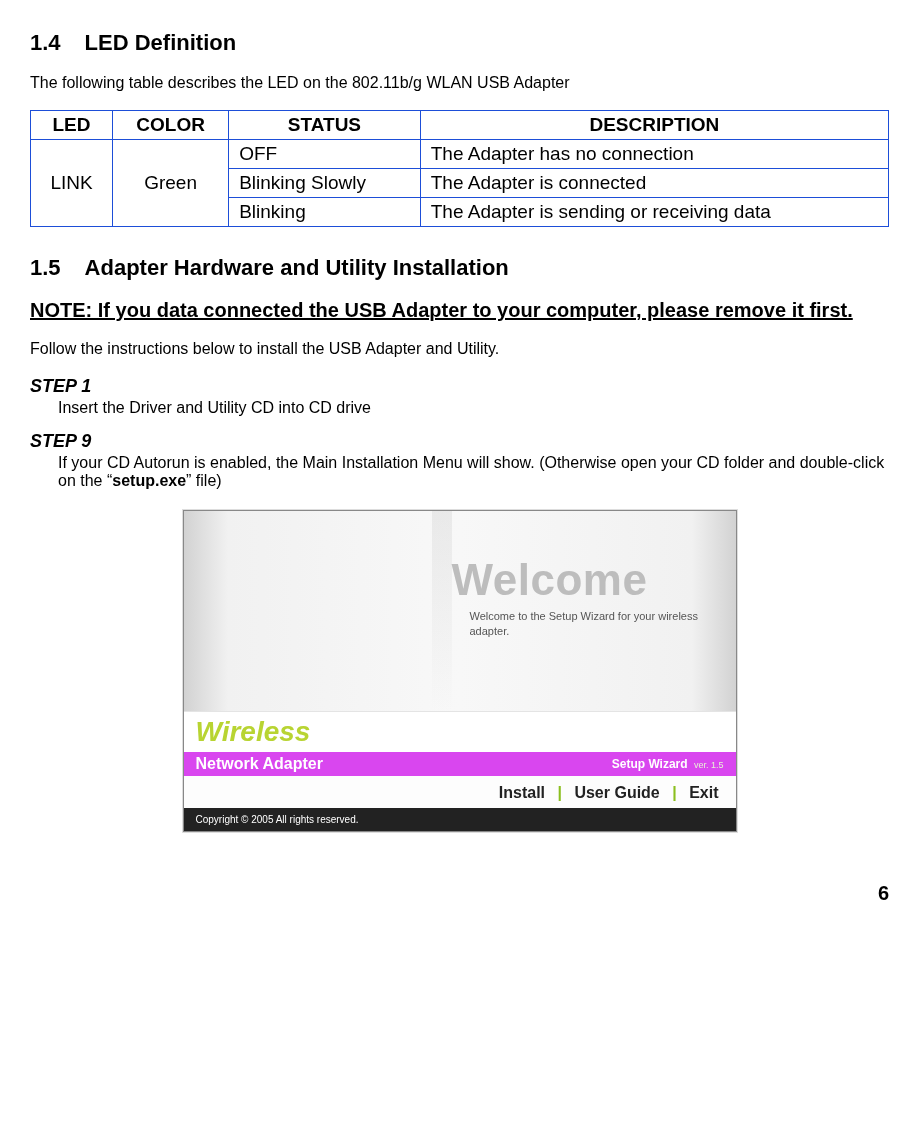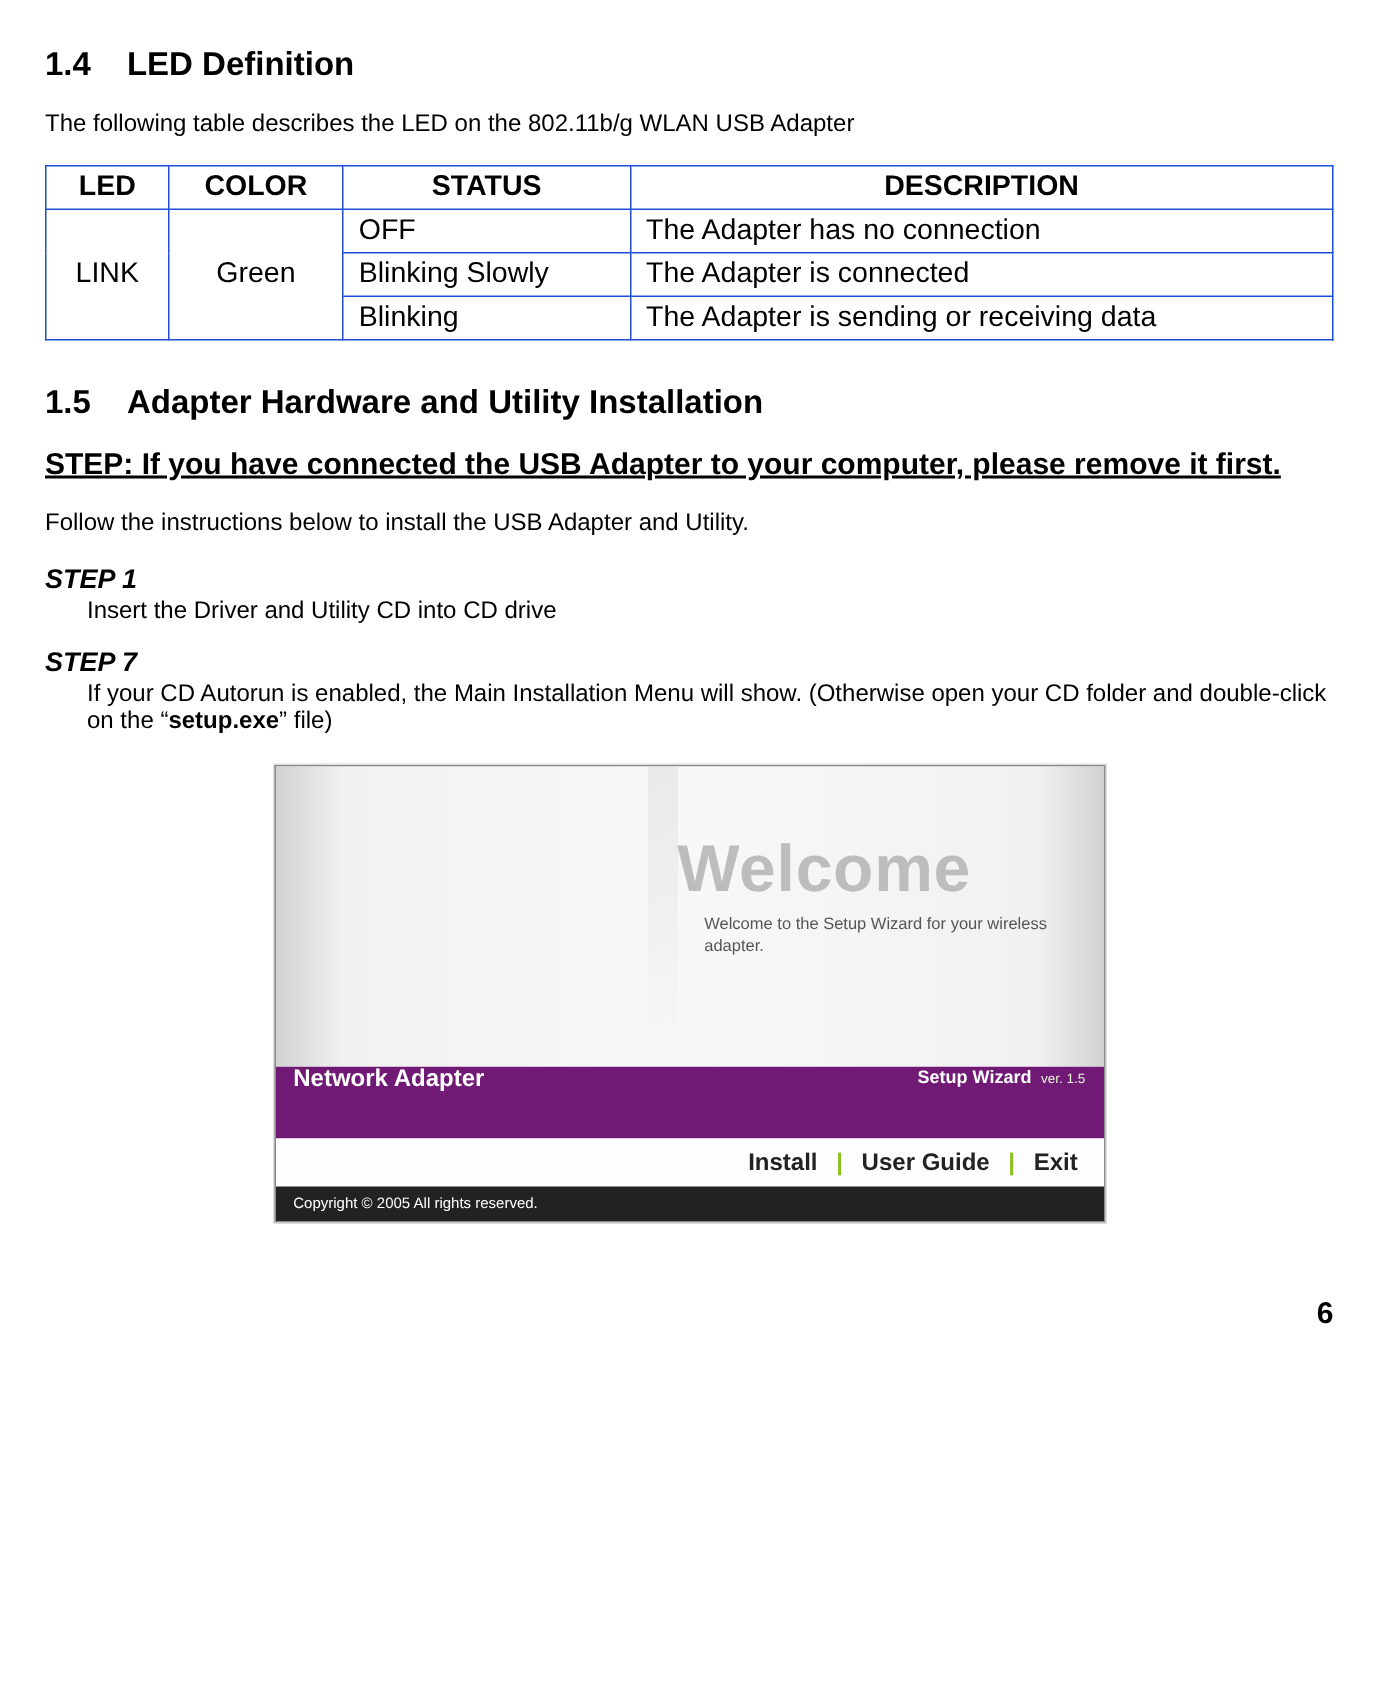--- a/index.html
+++ b/index.html
@@ -117,25 +117,26 @@
       border-top: 1px solid #e4e4e4;
     }
     .wireless-text {
       color: #b8d432;
       font-weight: bold;
       font-style: italic;
       font-size: 28px;
       letter-spacing: 0px;
     }
     .green-bar {
-      background: #701a75;
+      background: #d946ef;
       color: #fff;
       display: flex;
+      align-items: center;
       justify-content: space-between;
-      height: 48px;
+      height: 24px;
       padding: 0 12px;
     }
     .green-bar-left {
       font-weight: bold;
       font-size: 16px;
     }
     .green-bar-right {
       font-size: 12px;
       font-weight: bold;
     }
@@ -202,39 +203,42 @@
     <td>Blinking</td>
     <td>The Adapter is sending or receiving data</td>
   </tr>
 </tbody>
   </table>
 
 <h2>
   <span class="sec-num">1.5</span><span>Adapter Hardware and Utility Installation</span>
 </h2>
 
-<div class="note">STEP: If you have connected the USB Adapter to your computer, please remove it first.</div>
+<div class="note">NOTE: If you data connected the USB Adapter to your computer, please remove it first.</div>
 
 <p class="body-text">Follow the instructions below to install the USB Adapter and Utility.</p>
 
 <div class="step-title">STEP 1</div>
 <div class="step-body">
   <span>Insert the Driver and Utility CD into CD drive</span>
 </div>
 
-<div class="step-title">STEP 7</div>
+<div class="step-title">STEP 9</div>
 <div class="step-body">
   <span>If your CD Autorun is enabled, the Main Installation Menu will show. (Otherwise open your CD folder and double-click on the “</span><b>setup.exe</b><span>” file)</span>
 </div>
 
 <div class="installer">
   <div class="installer-top">
     <div class="vgrad"></div>
     <div class="welcome-big">Welcome</div>
     <div class="welcome-small">Welcome to the Setup Wizard for your wireless adapter.</div>
+  </div>
+  <div class="wireless-row">
+    <span class="wireless-text">Wireless</span>
   </div>
   <div class="green-bar">
     <span class="green-bar-left">Network Adapter</span>
     <span class="green-bar-right">
       <span>Setup Wizard</span>
       <span class="ver">ver. 1.5</span>
     </span>
   </div>
   <div class="link-row">
     <span>Install</span>

